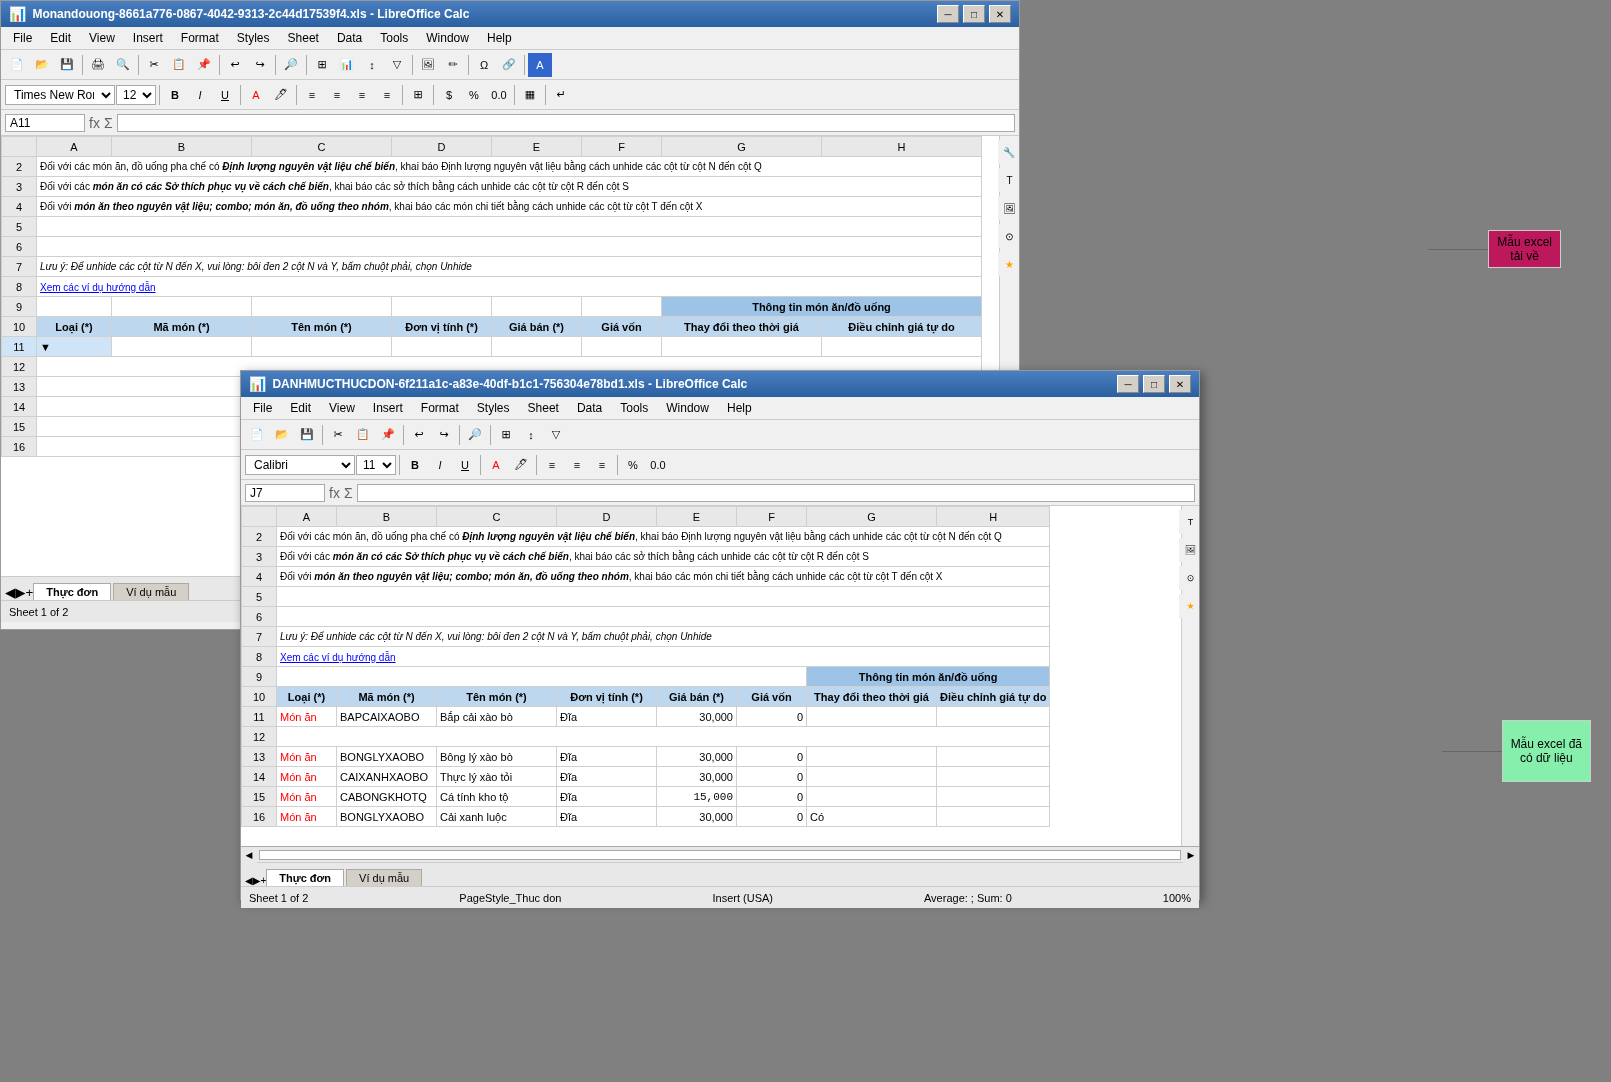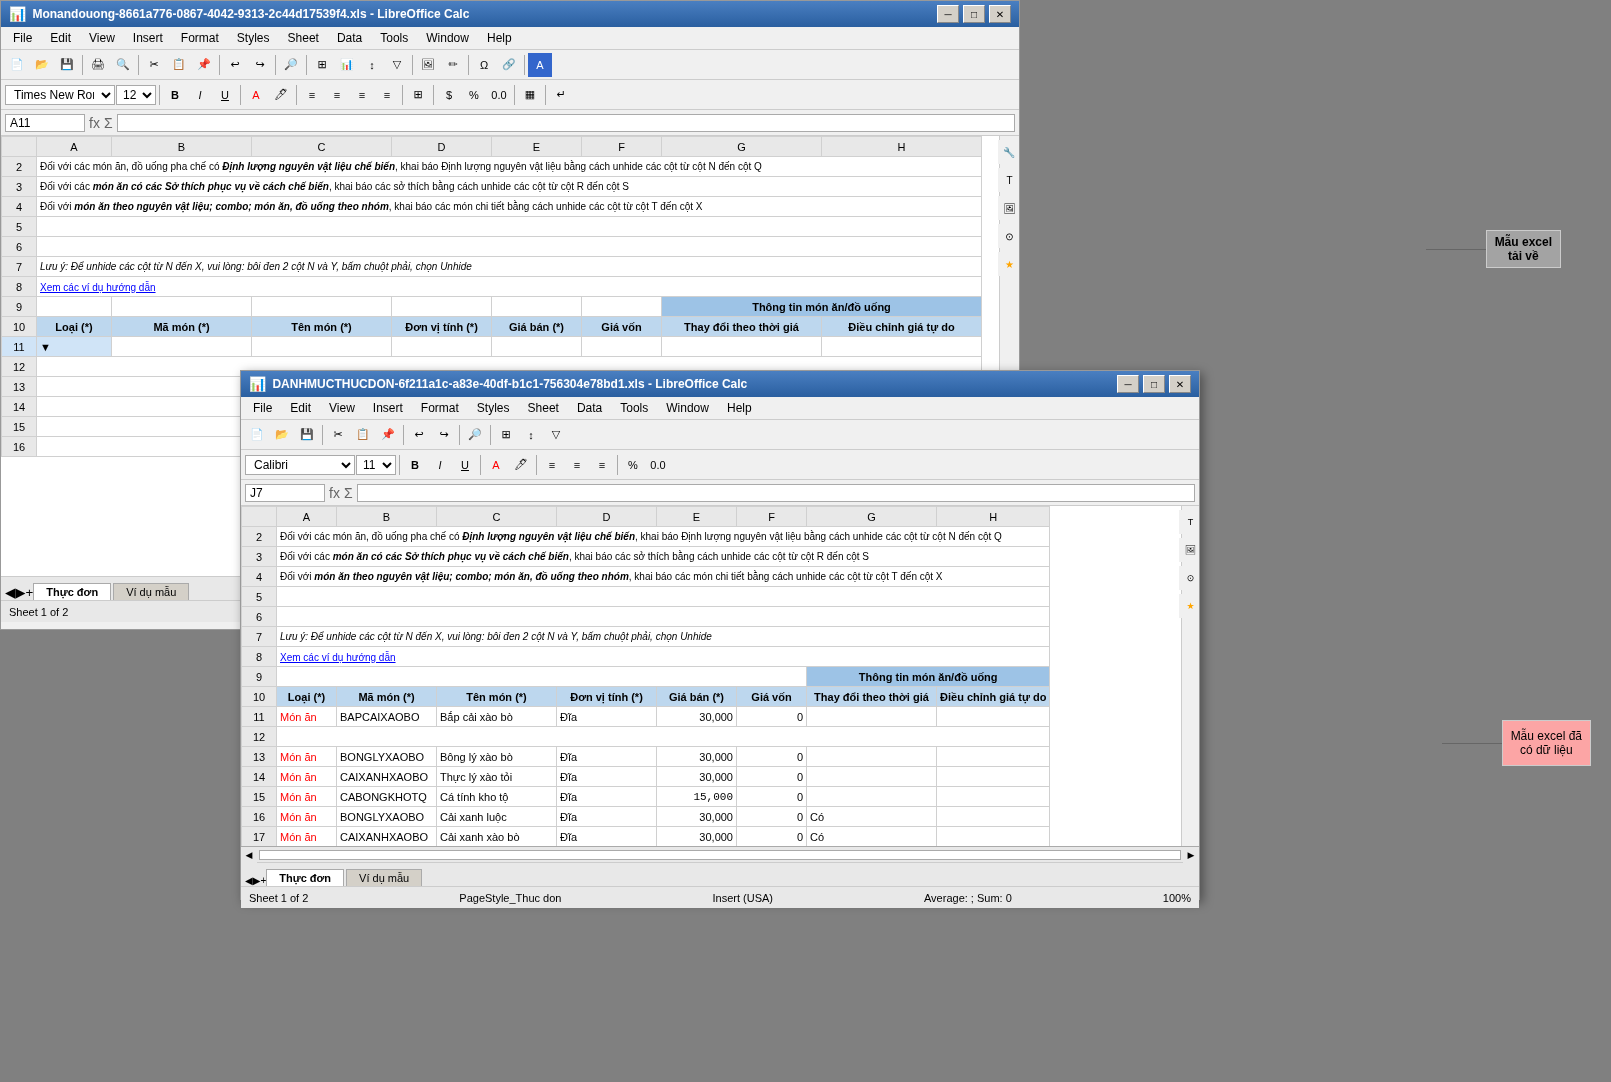--- a/index.html
+++ b/index.html
@@ -644,31 +644,20 @@
             <td class="row-header">16</td>
             <td style="color:red;">Món ăn</td>
             <td>BONGLYXAOBO</td>
             <td>Cải xanh luộc</td>
             <td>Đĩa</td>
             <td style="text-align:right;">30,000</td>
             <td style="text-align:right;">0</td>
             <td>Có</td>
             <td></td>
           </tr>
-          <tr>
-            <td class="row-header">17</td>
-            <td style="color:red;">Món ăn</td>
-            <td>CAIXANHXAOBO</td>
-            <td>Cải xanh xào bò</td>
-            <td>Đĩa</td>
-            <td style="text-align:right;">30,000</td>
-            <td style="text-align:right;">0</td>
-            <td>Có</td>
-            <td></td>
-          </tr>
 
         </tbody>
       </table>
 
       <div style="position:absolute;right:0;top:0;width:18px;height:100%;background:#f0f0f0;border-left:1px solid #ccc;display:flex;flex-direction:column;align-items:center;padding-top:4px;gap:4px;">
         <button class="tb-btn" style="font-size:9px;">T</button>
         <button class="tb-btn" style="font-size:9px;">🖼</button>
         <button class="tb-btn" style="font-size:9px;">⊙</button>
         <button class="tb-btn" style="font-size:9px;color:orange;">★</button>
       </div>
@@ -691,27 +680,27 @@
     <div class="status-bar">
       <span>Sheet 1 of 2</span>
       <span>PageStyle_Thuc don</span>
       <span>Insert (USA)</span>
       <span>Average: ; Sum: 0</span>
       <span>100%</span>
     </div>
   </div>
 
   <div style="position:absolute;top:230px;right:50px;z-index:20;">
-    <div style="background:#a3a3a3;border:1px solid #ccc;padding:4px 8px;font-size:12px;white-space:nowrap;text-align:center;font-weight:bold;">
+    <div style="background:#be185d;border:1px solid #ccc;padding:4px 8px;font-size:12px;white-space:nowrap;text-align:center;">
       <span>Mẫu excel<br>tải về</span>
     </div>
 
     <div style="position:absolute;left:-60px;top:50%;width:60px;height:1px;background:#666;"></div>
   </div>
 
   <div style="position:absolute;top:720px;right:20px;z-index:20;">
-    <div style="background:#fca5a5;border:1px solid #ccc;padding:8px 8px;font-size:12px;white-space:nowrap;text-align:center;">
+    <div style="background:#86efac;border:1px solid #ccc;padding:16px 8px;font-size:12px;white-space:nowrap;text-align:center;">
       <span>Mẫu excel đã<br>có dữ liệu</span>
     </div>
     <div style="position:absolute;left:-60px;top:50%;width:60px;height:1px;background:#666;"></div>
   </div>
 
 </div>
 
 </body></html>

